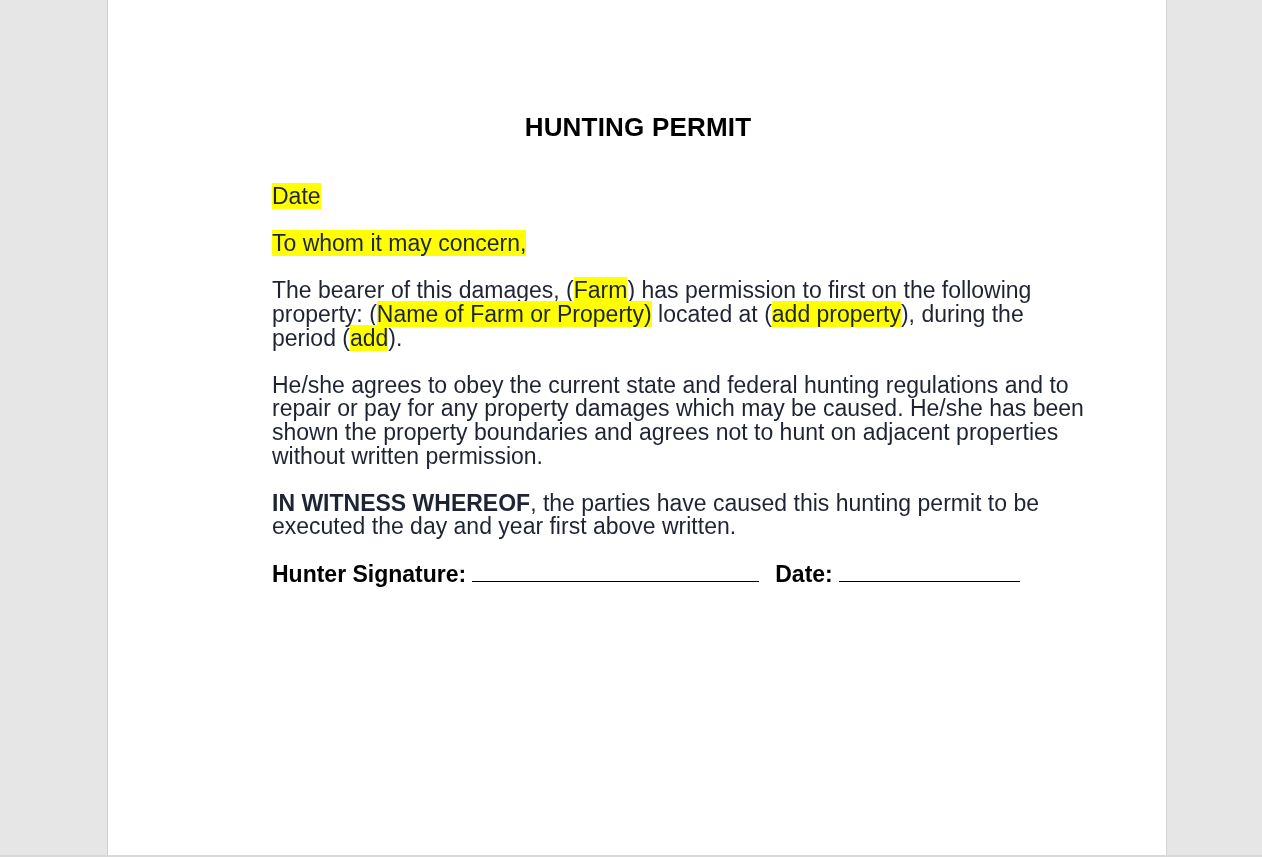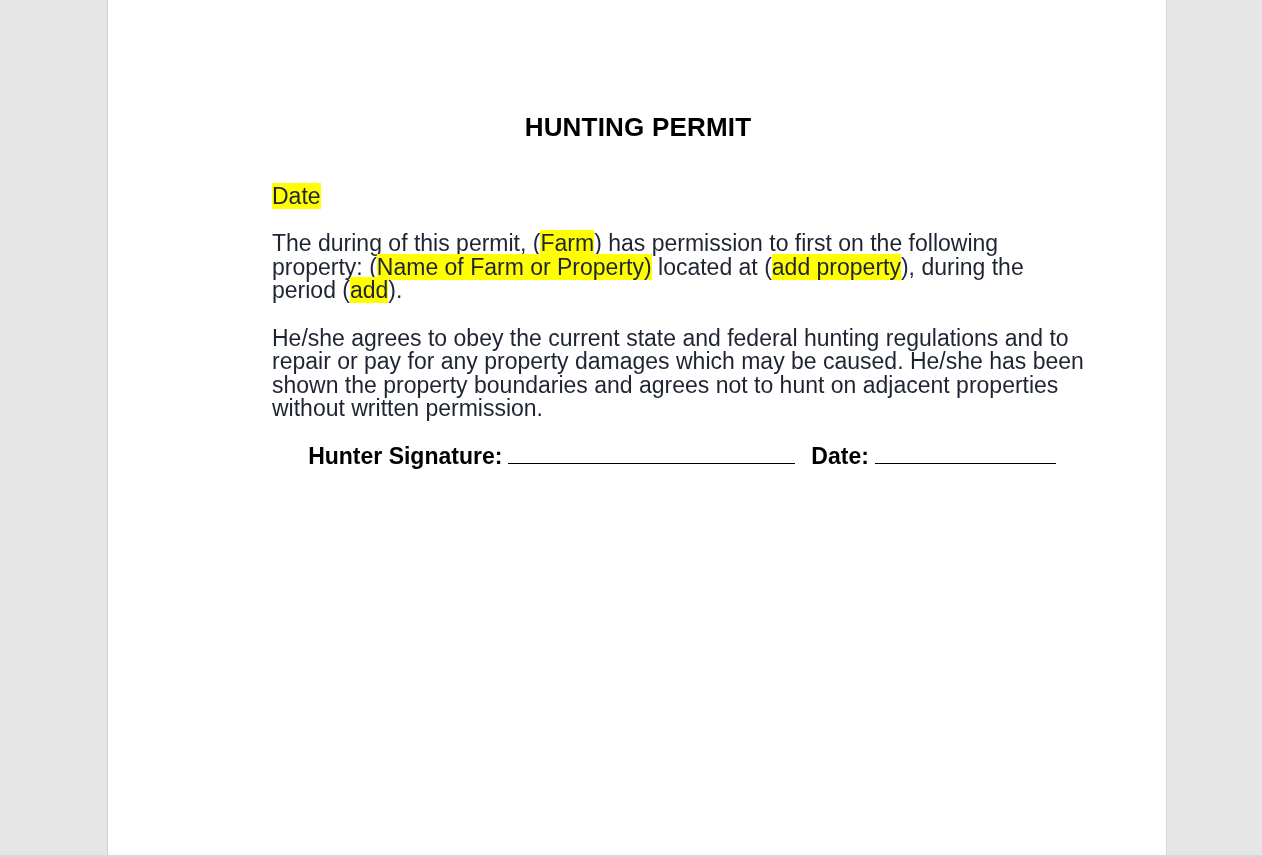--- a/index.html
+++ b/index.html
@@ -62,42 +62,43 @@
     .hl {
       background: #ffff00;
     }
     .bold {
       font-weight: bold;
     }
     .sig-row {
       color: #000000;
       font-weight: bold;
       white-space: pre;
-      text-align: center;
     }
     .line {
       display: inline-block;
       border-bottom: 1.6px solid #000;
       height: 17px;
       vertical-align: baseline;
       margin-left: 6px;
     }
   </style>
 </head>
 <body>
 
 <div class="page">
   <h1 class="title">HUNTING PERMIT</h1>
 
   <div class="content">
     <p><span class="hl">Date</span></p>
 
+    <p><span class="hl">To whom it may concern,</span></p>
 
-    <p><span>The during of this permit, (</span><span class="hl">Farm</span><span>) has permission to first on the following property: (</span><span class="hl">Name of Farm or Property)</span><span> located at (</span><span class="hl">add property</span><span>), during the period (</span><span class="hl">add</span><span>).</span></p>
+    <p><span>The bearer of this damages, (</span><span class="hl">Farm</span><span>) has permission to first on the following property: (</span><span class="hl">Name of Farm or Property)</span><span> located at (</span><span class="hl">add property</span><span>), during the period (</span><span class="hl">add</span><span>).</span></p>
 
     <p>He/she agrees to obey the current state and federal hunting regulations and to repair or pay for any property damages which may be caused. He/she has been shown the property boundaries and agrees not to hunt on adjacent properties without written permission.</p>
 
+    <p><span class="bold">IN WITNESS WHEREOF</span><span>, the parties have caused this hunting permit to be executed the day and year first above written.</span></p>
 
     <p class="sig-row"><span>Hunter Signature:</span><span class="line" style="width:287px;"></span><span style="display:inline-block;width:16px;"></span><span>Date:</span><span class="line" style="width:181px;"></span></p>
 
   </div>
 </div>
 <div class="bottom-edge"></div>
 
 </body></html>

